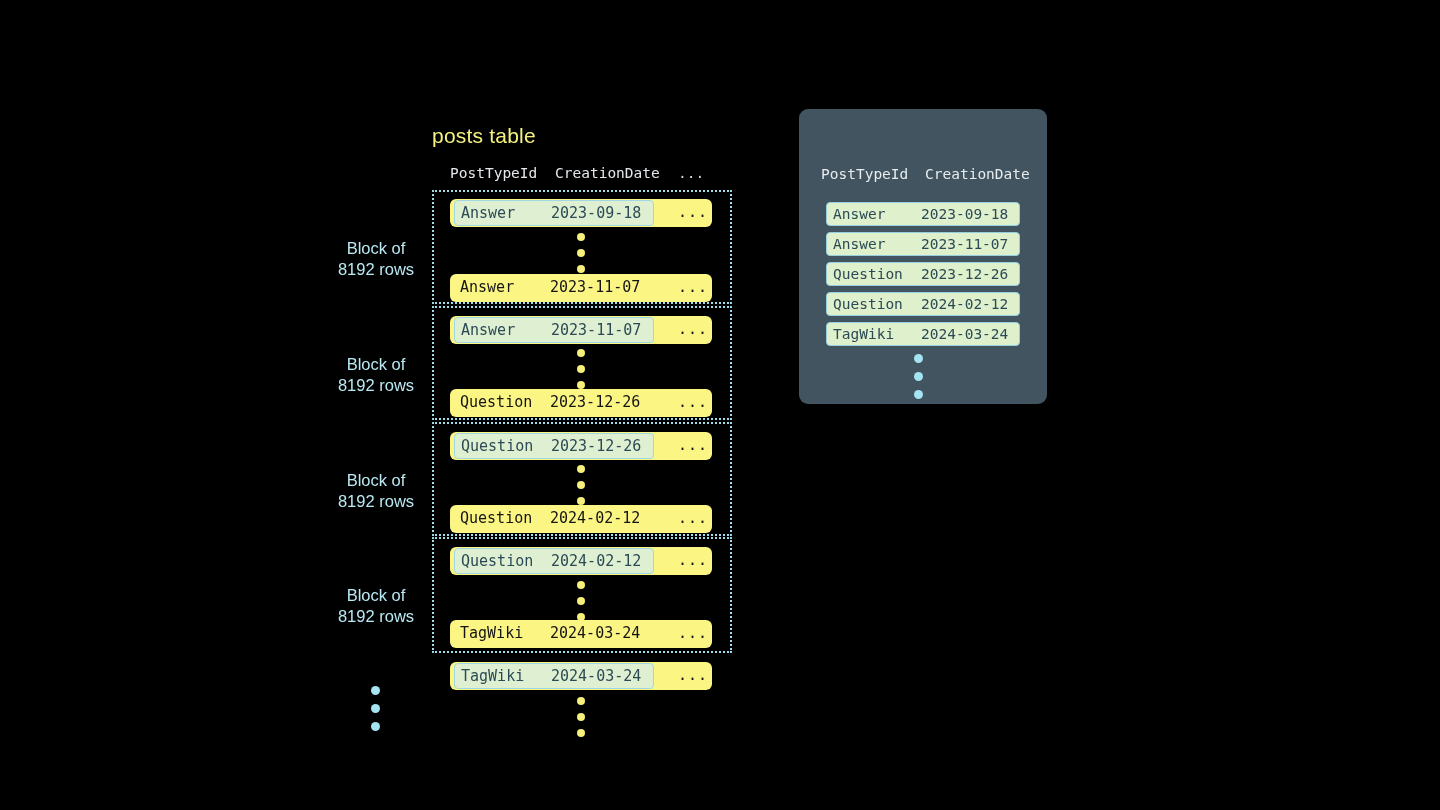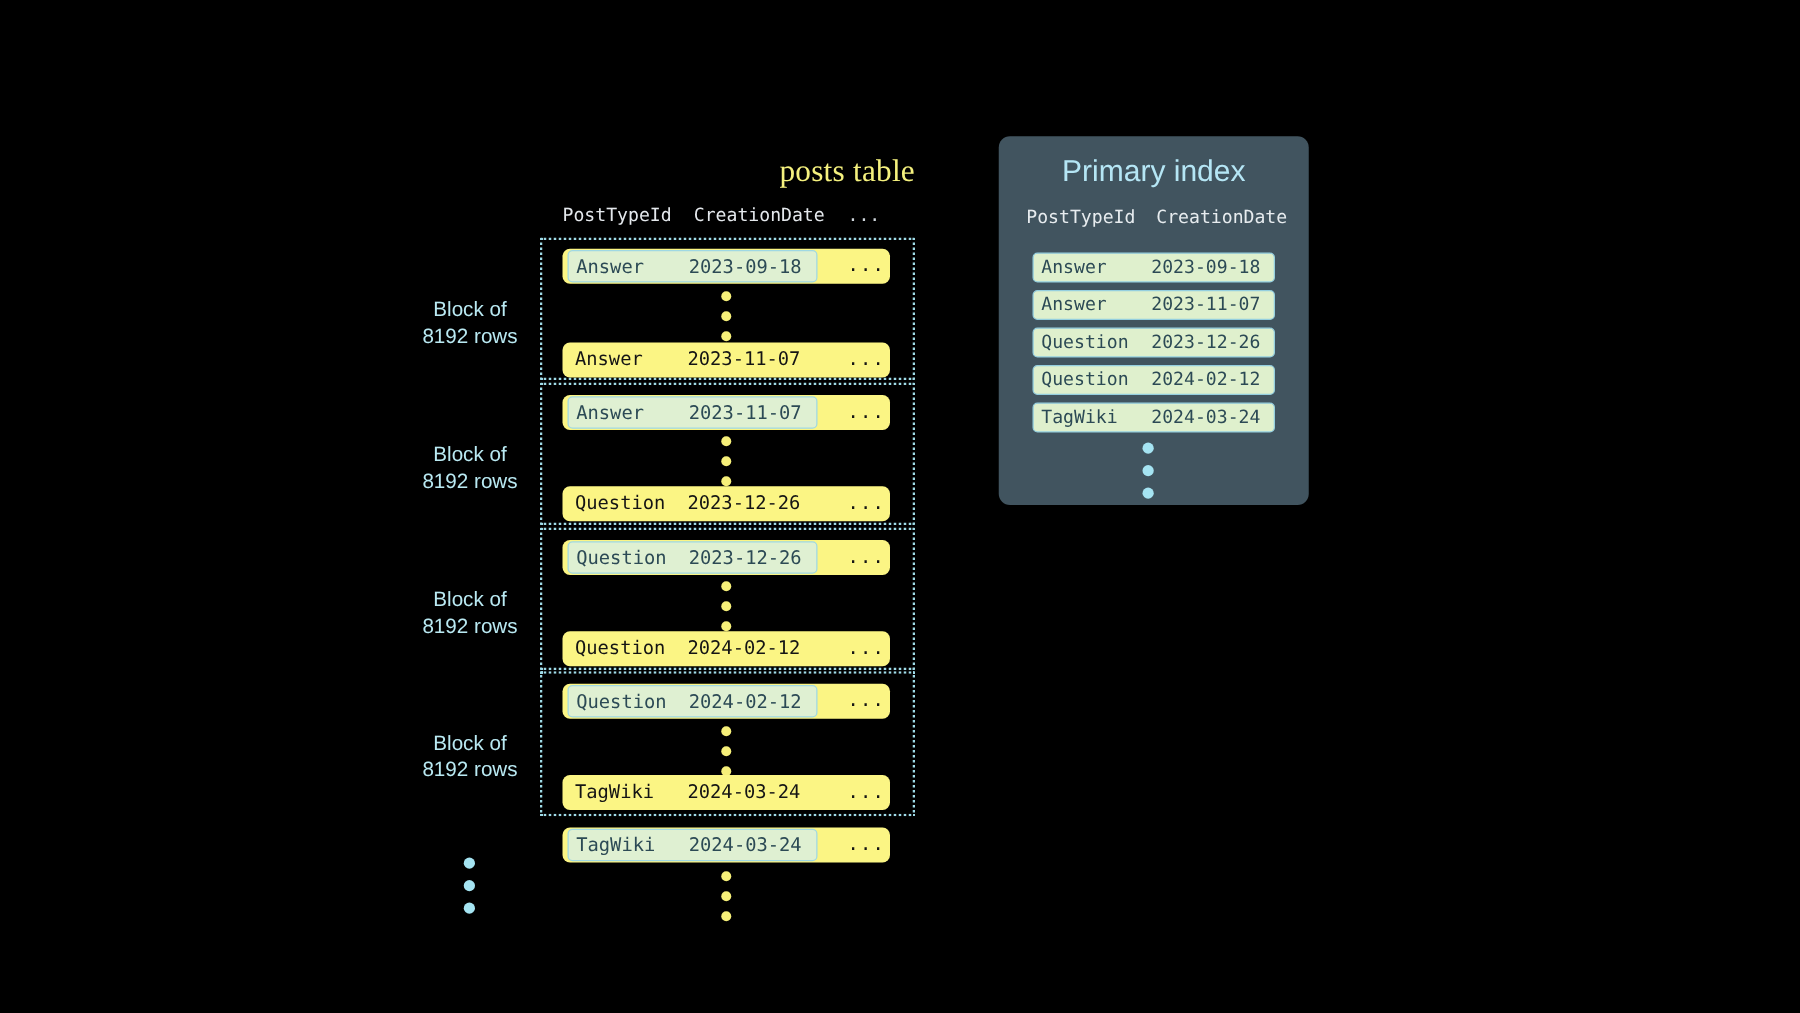--- a/index.html
+++ b/index.html
@@ -15,24 +15,24 @@
     font-family: "Liberation Sans", sans-serif;
     -webkit-font-smoothing: antialiased;
   }
 
   
   #posts-table-title {
     position: absolute;
     left: 432px;
     top: 124px;
     width: 300px;
-    text-align: right;
+    text-align: left;
     color: #f5f17e;
-    font-size: 25px;
-    font-family: Liberation Serif, serif;
+    font-size: 21px;
+    font-family: Liberation Sans, sans-serif;
     letter-spacing: 0.2px;
   }
 
   #posts-col-headers {
     position: absolute;
     left: 450px;
     top: 165px;
     width: 266px;
     height: 22px;
     color: #e4e8ec;
@@ -313,21 +313,20 @@
     <i></i>
 </div>
 
 <div class="vdots-cyan" style="left:371px; top:686px;">
   <i></i>
     <i></i>
     <i></i>
 </div>
 
 <div id="primary-index-panel">
-  <div id="primary-index-title">Primary index</div>
 
   <div id="index-col-headers">
     <span class="ch ch-type">PostTypeId</span>
     <span class="ch ch-date">CreationDate</span>
   </div>
 
   <div class="index-row" style="top:93px;">
     <span class="cell c-type">Answer</span>
     <span class="cell c-date">2023-09-18</span>
   </div>

